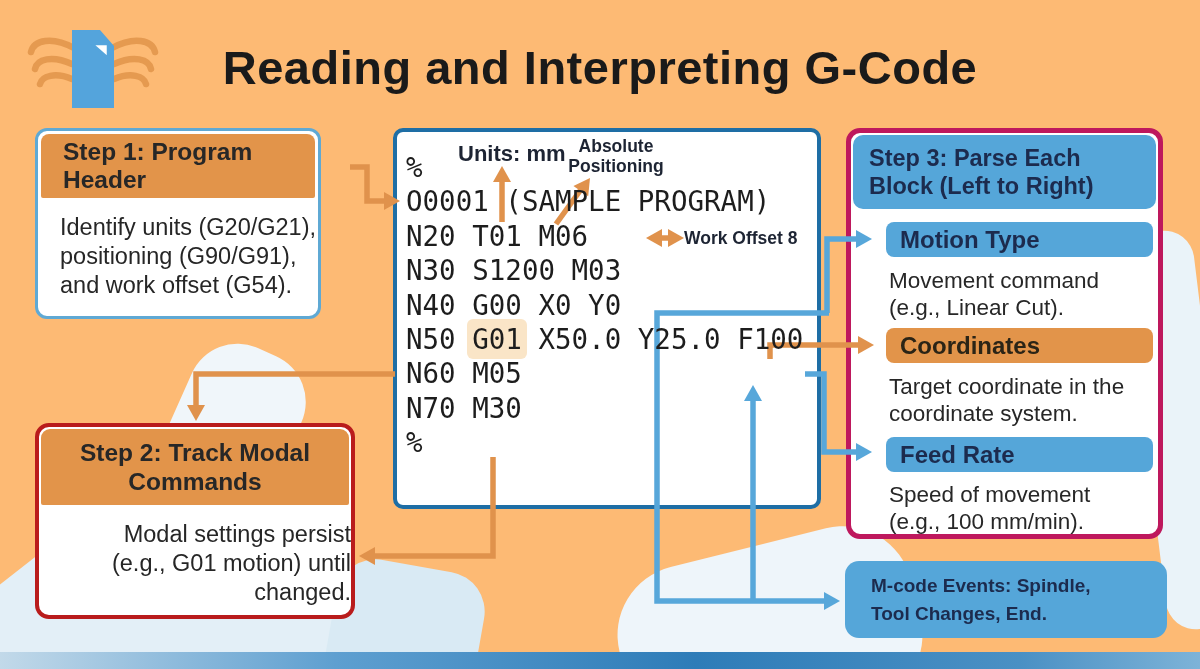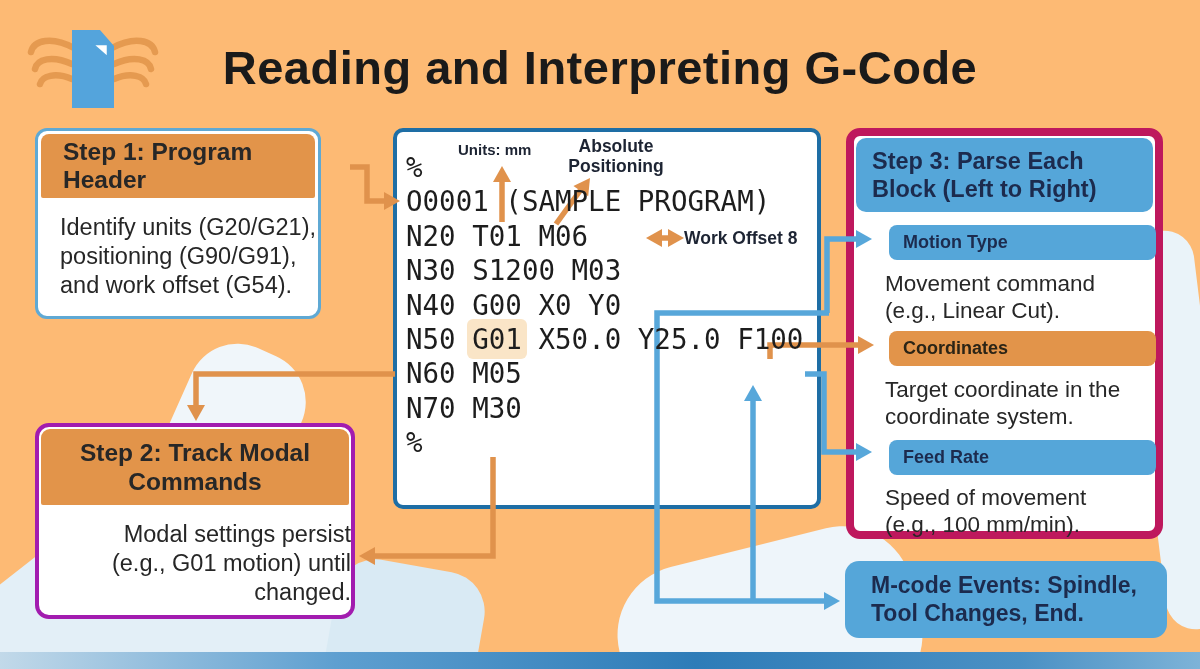--- a/index.html
+++ b/index.html
@@ -18,52 +18,52 @@
   .logo{position:absolute;left:26px;top:18px;width:134px;height:96px;z-index:1;}
   
   .box{position:absolute;background:#fff;box-sizing:border-box;z-index:1;}
   .prewrap{white-space:pre-line;}
   
   .step1{left:35px;top:128px;width:286px;height:191px;border:3.5px solid #5fa9d4;border-radius:12px;}
   .step1-hdr{position:absolute;left:3px;right:3px;top:3px;height:64px;background:#e2944a;border-radius:8px 8px 2px 2px;
              display:flex;align-items:center;padding-left:22px;font-size:24.5px;font-weight:bold;color:#272727;}
   .step1-bd{position:absolute;left:22px;top:82px;font-size:23.5px;line-height:29px;color:#262626;}
   
-  .step2{left:35px;top:423px;width:320px;height:196px;border:4px solid #a21caf;border-radius:14px;}
+  .step2{left:35px;top:423px;width:320px;height:196px;border:4px solid #b91c1c;border-radius:14px;}
   .step2-hdr{position:absolute;left:2px;right:2px;top:2px;height:76px;background:#e2944a;border-radius:9px 9px 2px 2px;
              display:flex;align-items:center;justify-content:center;text-align:center;
              font-size:24.5px;font-weight:bold;color:#272727;line-height:29px;}
   .step2-bd{position:absolute;left:0;right:0;top:93px;text-align:right;font-size:23.5px;line-height:29px;color:#262626;}
   
   .codebox{left:393px;top:128px;width:428px;height:381px;border:4.5px solid #1e6ea5;border-radius:10px;}
   .code-lines{position:absolute;left:406px;top:150px;z-index:3;font-family:"DejaVu Sans Mono",monospace;
               font-size:27.5px;line-height:34.4px;color:#1d1d1d;}
   .code-line{height:34.4px;white-space:pre;}
   .hl{background:#fae5c7;border-radius:6px;padding:4px 5px;margin:-4px -5px;}
   
   .annotation{position:absolute;z-index:3;font-weight:bold;color:#1d2433;}
-  .ann-units{left:458px;top:141px;font-size:15px;}
+  .ann-units{left:458px;top:141px;font-size:22px;}
   .ann-abs{left:548px;top:136px;width:136px;text-align:center;font-size:17.5px;line-height:20px;}
   .ann-wo{left:684px;top:228px;font-size:17.5px;}
   
-  .step3{left:846px;top:128px;width:317px;height:411px;border:8px solid #be185d;border-radius:14px;}
+  .step3{left:846px;top:128px;width:317px;height:411px;border:5px solid #be185d;border-radius:14px;}
   .step3-hdr{position:absolute;left:2px;right:2px;top:2px;height:74px;background:#55a6d9;border-radius:10px;
              display:flex;align-items:center;padding-left:16px;font-size:23.5px;font-weight:bold;
              color:#1c2b4e;line-height:28px;}
   .sub-hdr{position:absolute;left:35px;width:267px;height:35px;border-radius:8px;display:flex;align-items:center;
-           padding-left:14px;font-size:18px;font-weight:bold;color:#1c2b4e;box-sizing:border-box;}
+           padding-left:14px;font-size:24px;font-weight:bold;color:#1c2b4e;box-sizing:border-box;}
   .sub-blue{background:#55a6d9;}
   .sub-orange{background:#e2944a;color:#2b2416;}
-  .sub-desc{position:absolute;left:31px;font-size:22.5px;line-height:27px;color:#272727;}
+  .sub-desc{position:absolute;left:38px;font-size:22.5px;line-height:27px;color:#272727;}
   .pos-motion-h{top:89px;} .pos-motion-d{top:134px;}
   .pos-coord-h{top:195px;} .pos-coord-d{top:240px;}
   .pos-feed-h{top:304px;}  .pos-feed-d{top:348px;}
   
   .mcode{left:845px;top:561px;width:322px;height:77px;background:#55a6d9;border-radius:14px;
-         display:flex;align-items:center;padding-left:26px;font-size:23px;font-weight:bold;
+         display:flex;align-items:center;padding-left:26px;font-size:19px;font-weight:bold;
          color:#1c2b4e;line-height:27.5px;box-sizing:border-box;}
   
   #connectors{position:absolute;left:0;top:0;width:1200px;height:669px;z-index:2;pointer-events:none;}
   .oline{stroke:#e0924c;stroke-width:5.5;fill:none;}
   .bline{stroke:#57a7da;stroke-width:5.5;fill:none;}
   .ohead{fill:#e0924c;} .bhead{fill:#57a7da;}
   
   .bottombar{position:absolute;left:0;right:0;bottom:0;height:17px;z-index:1;
              background:linear-gradient(90deg,#c2d9e9,#5e9fd0 28%,#2e7cb8 58%,#4a90c4 85%,#7db3d8);}
 </style>

